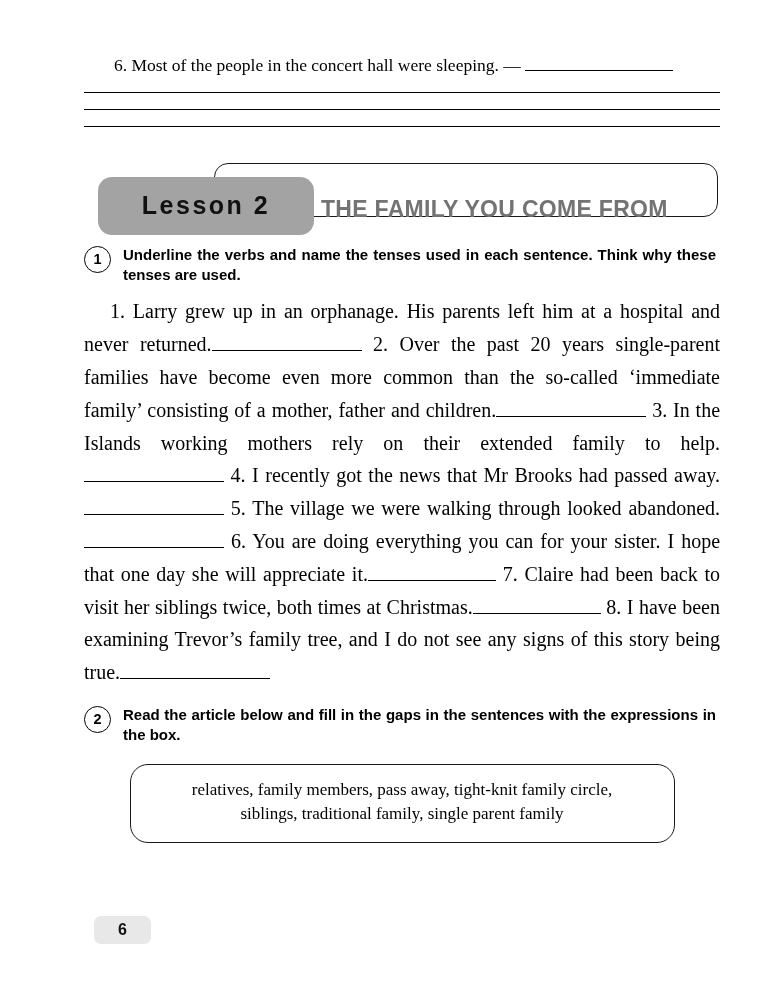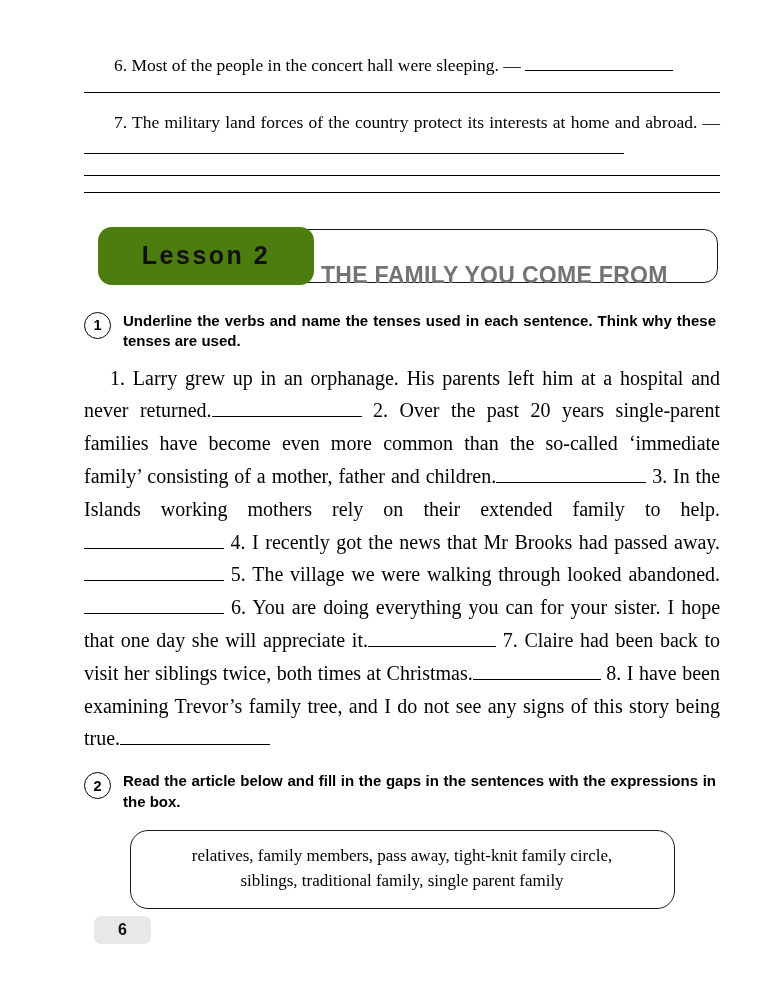--- a/index.html
+++ b/index.html
@@ -52,24 +52,24 @@
   
   .lesson-header {
     position: relative;
     margin-top: 34px;
     margin-bottom: 26px;
     height: 58px;
   }
   .lesson-badge {
     position: absolute;
     left: 14px;
-    top: 0;
+    top: 16px;
     width: 216px;
     height: 58px;
-    background: #4d7c0f;
+    background: #a3a3a3;
     border-radius: 14px;
     display: flex;
     align-items: center;
     justify-content: center;
     z-index: 2;
     font-family: "Liberation Sans", sans-serif;
     font-weight: bold;
     font-size: 25px;
     letter-spacing: 2.5px;
     color: #111;
@@ -173,25 +173,20 @@
 
   <div class="carry-list">
 
     <div class="q-line">
       <span class="indent"></span><span>6.</span>
       <span>Most of the people in the concert hall were sleeping. —</span>
       <span class="blank-inline" style="width:148px"></span>
     </div>
     <div class="rule-full"></div>
 
-    <div class="q-line">
-      <span class="indent"></span><span>7.</span>
-      <span>The military land forces of the country protect its interests at home and abroad. —</span>
-      <span class="blank-inline" style="width:540px"></span>
-    </div>
     <div class="rule-full"></div>
 
     <div class="rule-full"></div>
   </div>
 
   <div class="lesson-header">
     <div class="lesson-title-bar">
       <span>THE FAMILY YOU COME FROM</span>
     </div>
     <div class="lesson-badge">Lesson 2</div>

